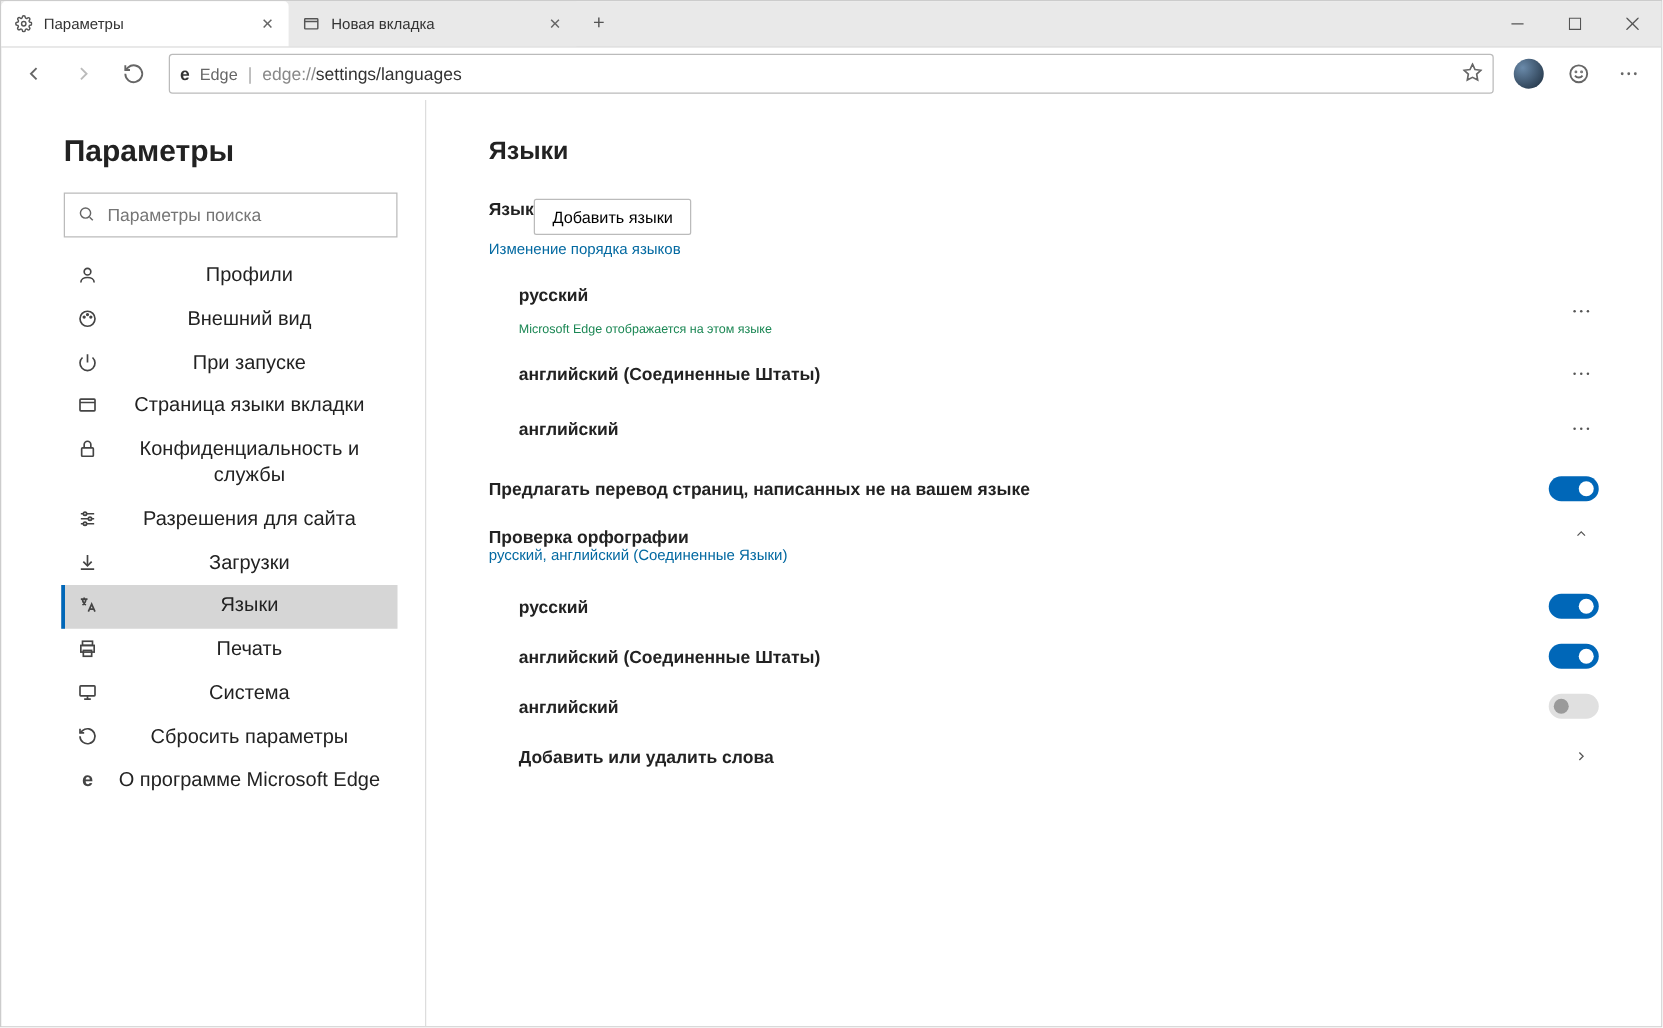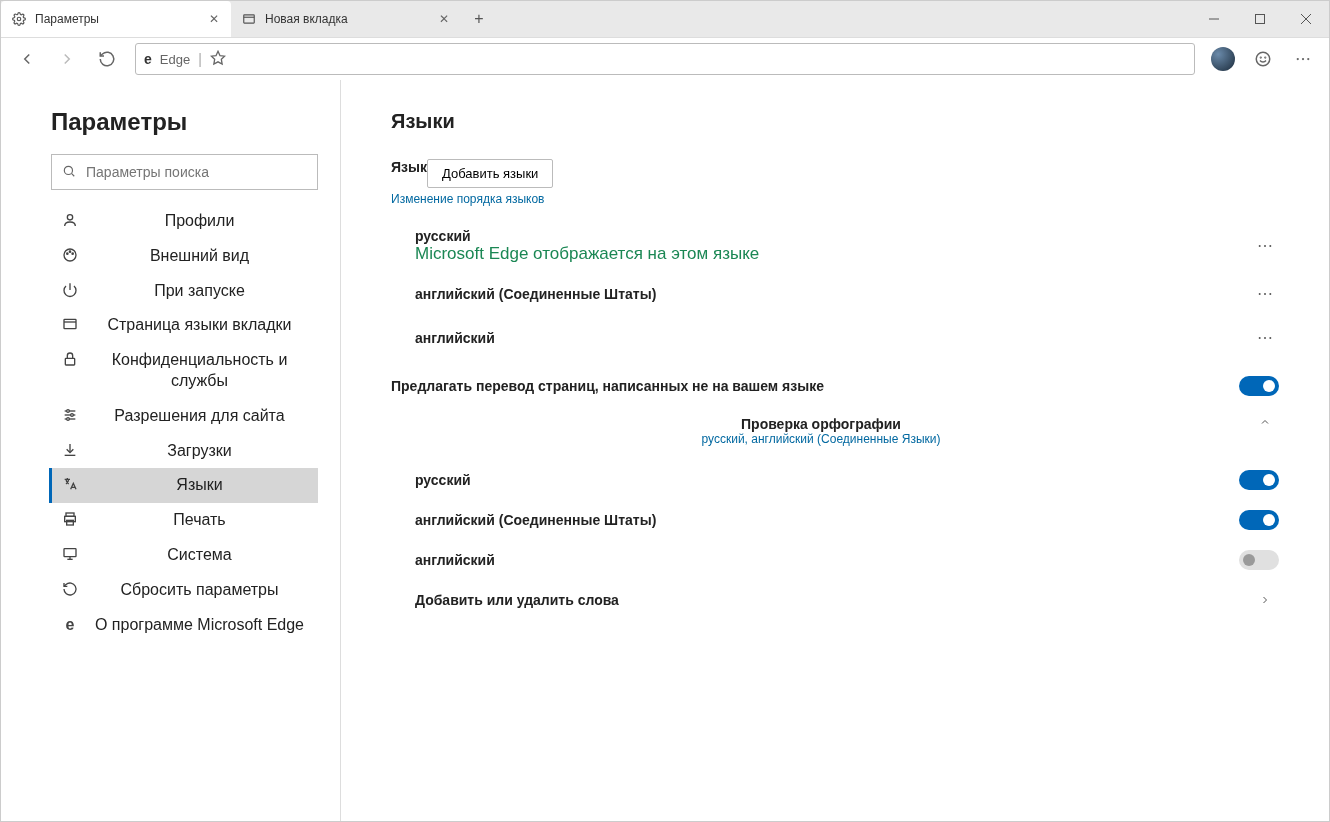--- a/index.html
+++ b/index.html
@@ -49,37 +49,37 @@
   
   .main { flex:1; padding: 30px 50px 0 50px; overflow:auto; }
   .page-title { font-size:20px; font-weight:600; margin-bottom:26px; }
   .section-head { display:flex; align-items:flex-start; margin-bottom:4px;}
   .section-title { font-size:14px; font-weight:600; }
   .section-sub { font-size:12px; color:#0369a1; margin-bottom:14px;}
   .add-btn { border:1px solid #bbb; background:#fff; padding:6px 14px; font-size:13px; cursor:pointer; border-radius:2px;}
   .lang-row { display:flex; align-items:center; padding: 8px 0; }
   .lang-row.indent { padding-left:24px; }
   .lang-name { font-weight:600; font-size:14px; }
-  .lang-sub { font-size:17px; color:#1b8754; margin-top:0;}
+  .lang-sub { font-size:10px; color:#1b8754; margin-top:14px;}
   .row-spacer{flex:1;}
   .more-btn { width:28px; height:28px; display:flex; align-items:center; justify-content:center; color:#555; font-size:16px;}
   .setting-row { display:flex; align-items:center; padding:10px 0; }
   .setting-label { font-size:14px; font-weight:600; flex:1;}
   .chevron { width:28px;display:flex;align-items:center;justify-content:center;color:#555;}
   .chevron svg{width:12px;height:12px;}
   .more-btn svg{width:16px;height:4px;}
 
   
   .toggle { width:40px; height:20px; border-radius:10px; background:#0067b8; position:relative; }
   .toggle .knob { width:12px;height:12px; background:#fff; border-radius:50%; position:absolute; top:4px; right:4px; }
   .toggle.off { background:#e0e0e0; }
   .toggle.off .knob { left:4px; right:auto; background:#9a9a9a; }
 
   .spell-head { display:flex; align-items:flex-start; margin-top:8px;}
-  .spell-head .titles{flex:1;text-align:center;}
+  .spell-head .titles{flex:1;}
   .spell-head .section-sub{margin-bottom:4px;}
   .spell-list { margin-top:10px;}
   .spell-row { display:flex; align-items:center; padding:10px 0 10px 24px; }
   .spell-name { font-size:14px; font-weight:600; flex:1;}
   .dict-row { display:flex; align-items:center; padding:12px 0 12px 24px; }
   .dict-label { font-size:14px; font-weight:600; flex:1;}
 </style>
 </head>
 <body>
 
@@ -142,20 +142,21 @@
     <div class="tool-btn">
         <svg viewBox="0 0 24 24" fill="none" stroke="currentColor" stroke-width="2">
           <path d="M3 12a9 9 0 1 0 3-6.7L3 8"></path>
           <polyline points="3 3 3 8 8 8"></polyline>
         </svg>
       </div>
     <div class="addressbar">
       <span style="color:#333;font-weight:bold;">e</span>
       <span class="addr-prefix">Edge</span>
       <span class="addr-divider">|</span>
+      <span class="addr-url"><span class="dim">edge://</span><span>settings/languages</span></span>
       <span class="addr-star">
         <svg width="16" height="16" viewBox="0 0 24 24" fill="none" stroke="currentColor" stroke-width="2">
             <polygon points="12 2 15 8.5 22 9.3 17 14 18.2 21 12 17.8 5.8 21 7 14 2 9.3 9 8.5 12 2"></polygon>
           </svg>
       </span>
     </div>
     <div class="tool-btn">
         <div class="avatar"></div>
       </div>
     <div class="tool-btn">

